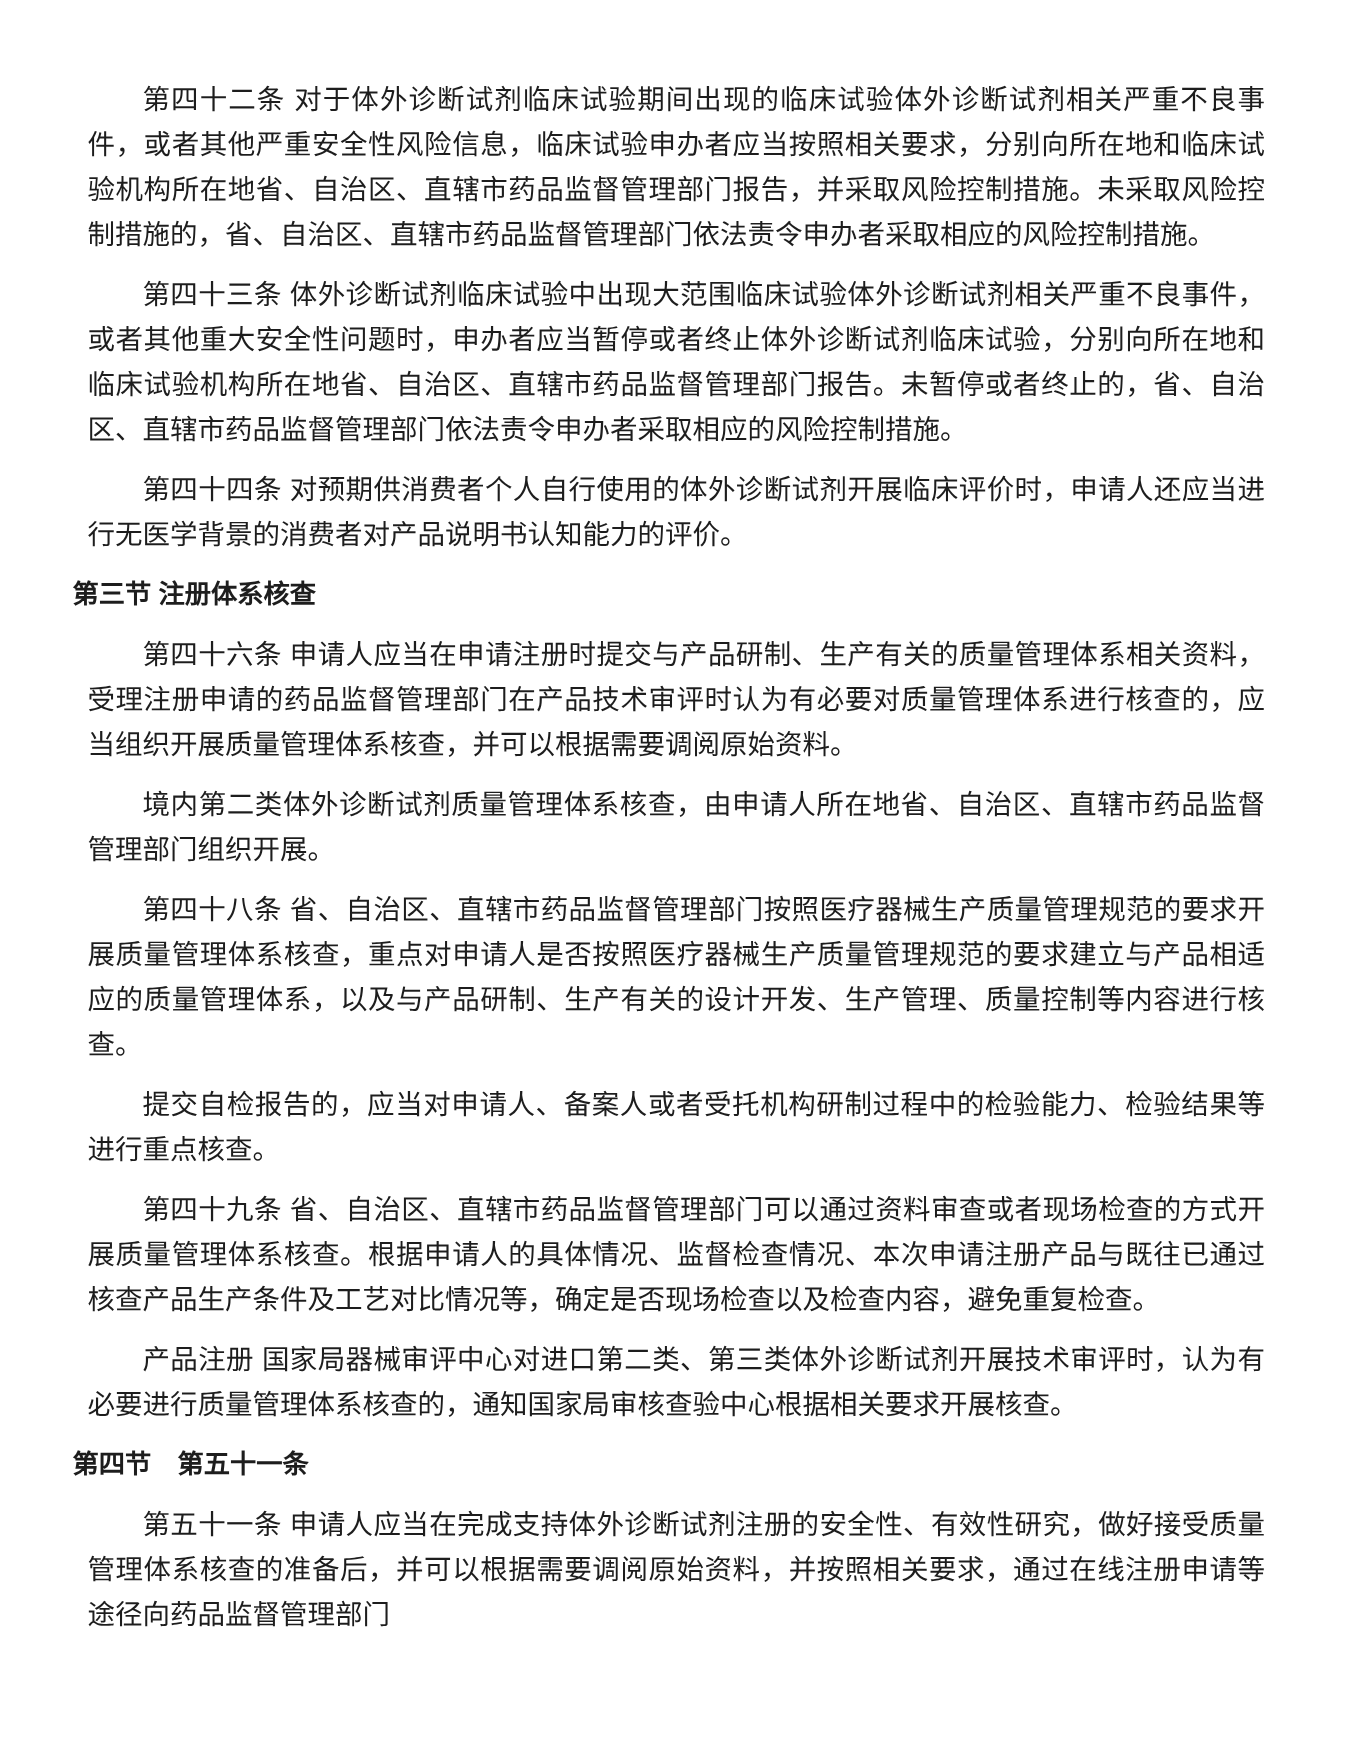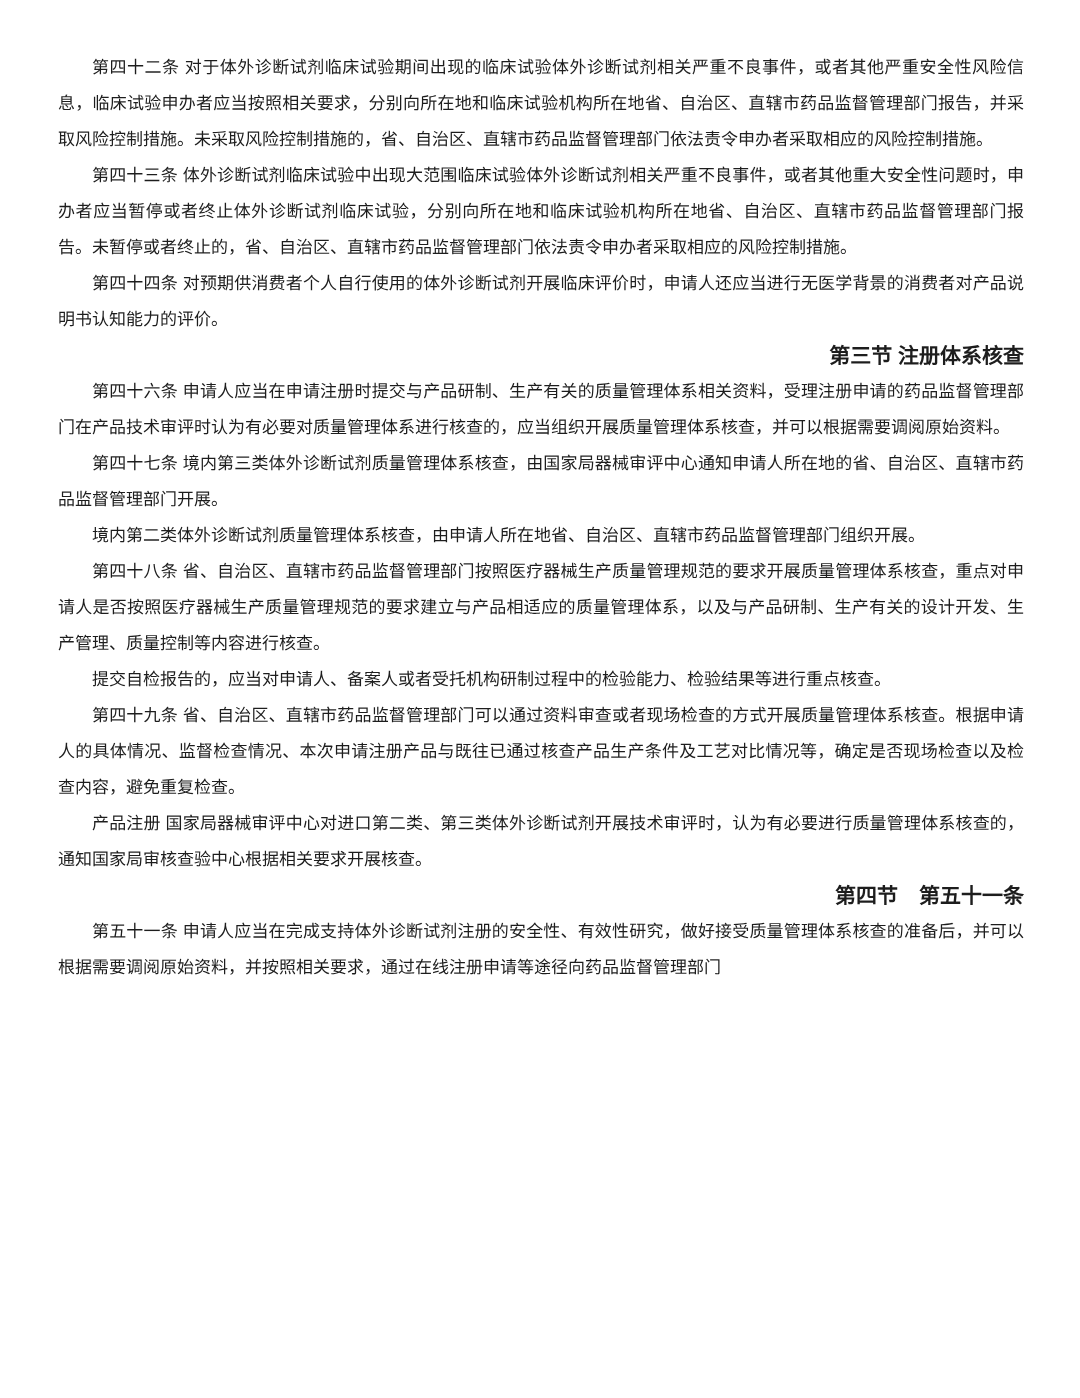--- a/index.html
+++ b/index.html
@@ -18,49 +18,48 @@
     height: 1398px;
     padding: 50px 56px 0 58px;
     background: #ffffff;
     color: #1d1d1d;
     font-family: "Liberation Sans", "DejaVu Sans", sans-serif;
   }
   .doc-body {
     width: 966px;
   }
   .para {
-    margin: 0;
-    font-size: 17px;
+    margin: 12px;
+    font-size: 22px;
     line-height: 36px;
     text-align: justify;
     text-justify: inter-ideograph;
     text-indent: 2em;
     overflow-wrap: break-word;
     letter-spacing: 0;
   }
   .heading {
     margin: 0;
     font-size: 21px;
     line-height: 36px;
     font-weight: 600;
-    text-align: right;
+    text-align: left;
     text-indent: 0;
   }
 </style>
 </head>
 <body>
 
 <div class="page">
   <div class="doc-body" id="doc-body">
       <p class="para">第四十二条 对于体外诊断试剂临床试验期间出现的临床试验体外诊断试剂相关严重不良事件，或者其他严重安全性风险信息，临床试验申办者应当按照相关要求，分别向所在地和临床试验机构所在地省、自治区、直辖市药品监督管理部门报告，并采取风险控制措施。未采取风险控制措施的，省、自治区、直辖市药品监督管理部门依法责令申办者采取相应的风险控制措施。</p>
       <p class="para">第四十三条 体外诊断试剂临床试验中出现大范围临床试验体外诊断试剂相关严重不良事件，或者其他重大安全性问题时，申办者应当暂停或者终止体外诊断试剂临床试验，分别向所在地和临床试验机构所在地省、自治区、直辖市药品监督管理部门报告。未暂停或者终止的，省、自治区、直辖市药品监督管理部门依法责令申办者采取相应的风险控制措施。</p>
       <p class="para">第四十四条 对预期供消费者个人自行使用的体外诊断试剂开展临床评价时，申请人还应当进行无医学背景的消费者对产品说明书认知能力的评价。</p>
       <h2 class="heading">第三节 注册体系核查</h2>
       <p class="para">第四十六条 申请人应当在申请注册时提交与产品研制、生产有关的质量管理体系相关资料，受理注册申请的药品监督管理部门在产品技术审评时认为有必要对质量管理体系进行核查的，应当组织开展质量管理体系核查，并可以根据需要调阅原始资料。</p>
-      <p class="para">第四十七条 境内第三类体外诊断试剂质量管理体系核查，由国家局器械审评中心通知申请人所在地的省、自治区、直辖市药品监督管理部门开展。</p>
       <p class="para">境内第二类体外诊断试剂质量管理体系核查，由申请人所在地省、自治区、直辖市药品监督管理部门组织开展。</p>
       <p class="para">第四十八条 省、自治区、直辖市药品监督管理部门按照医疗器械生产质量管理规范的要求开展质量管理体系核查，重点对申请人是否按照医疗器械生产质量管理规范的要求建立与产品相适应的质量管理体系，以及与产品研制、生产有关的设计开发、生产管理、质量控制等内容进行核查。</p>
       <p class="para">提交自检报告的，应当对申请人、备案人或者受托机构研制过程中的检验能力、检验结果等进行重点核查。</p>
       <p class="para">第四十九条 省、自治区、直辖市药品监督管理部门可以通过资料审查或者现场检查的方式开展质量管理体系核查。根据申请人的具体情况、监督检查情况、本次申请注册产品与既往已通过核查产品生产条件及工艺对比情况等，确定是否现场检查以及检查内容，避免重复检查。</p>
       <p class="para">产品注册 国家局器械审评中心对进口第二类、第三类体外诊断试剂开展技术审评时，认为有必要进行质量管理体系核查的，通知国家局审核查验中心根据相关要求开展核查。</p>
       <h2 class="heading">第四节　第五十一条</h2>
       <p class="para">第五十一条 申请人应当在完成支持体外诊断试剂注册的安全性、有效性研究，做好接受质量管理体系核查的准备后，并可以根据需要调阅原始资料，并按照相关要求，通过在线注册申请等途径向药品监督管理部门</p>
     </div>
 </div>
 

